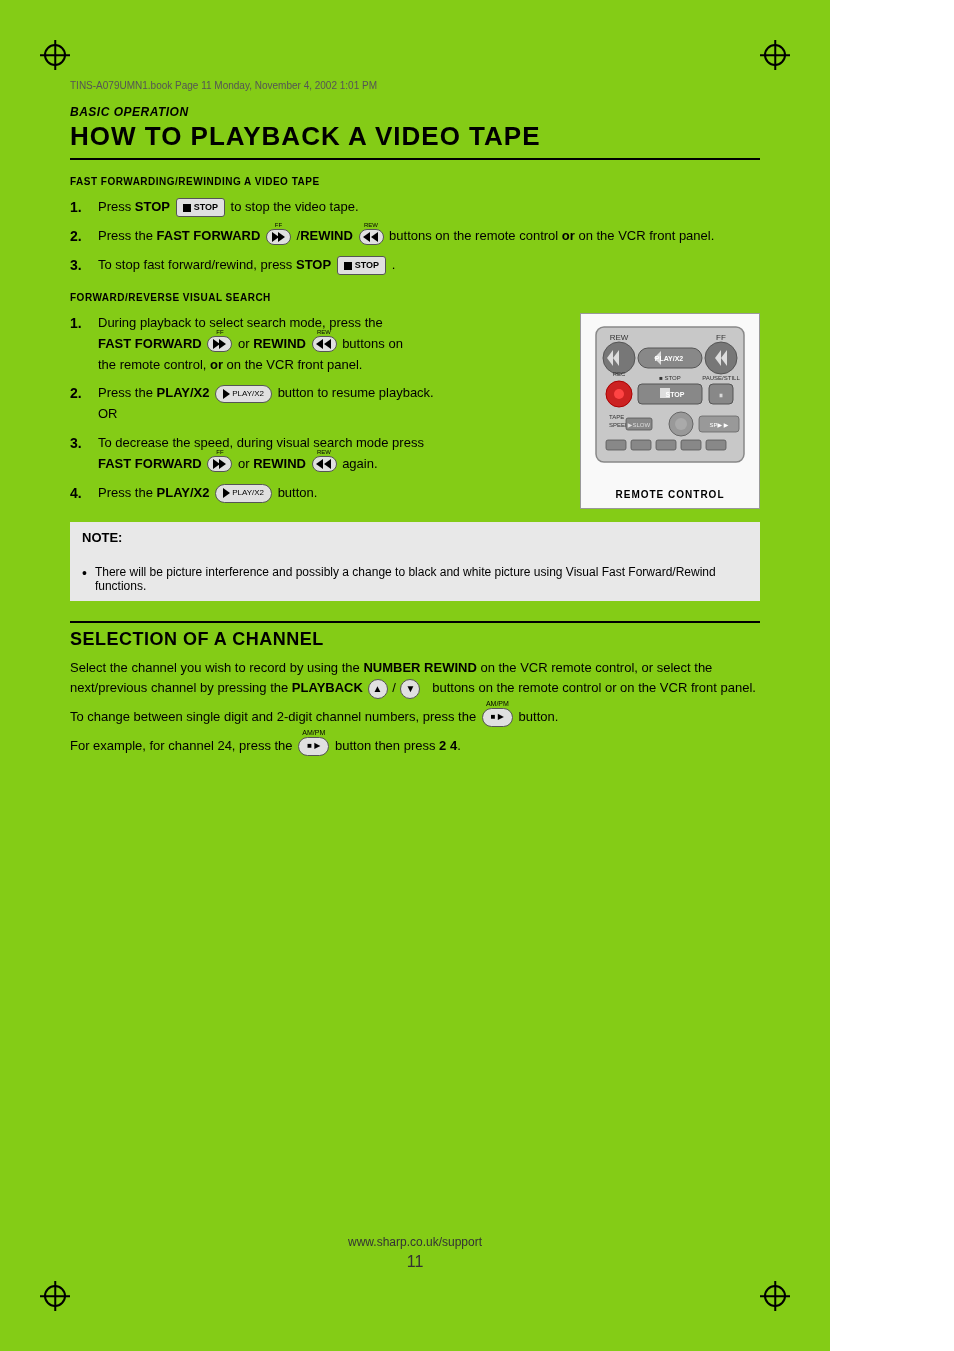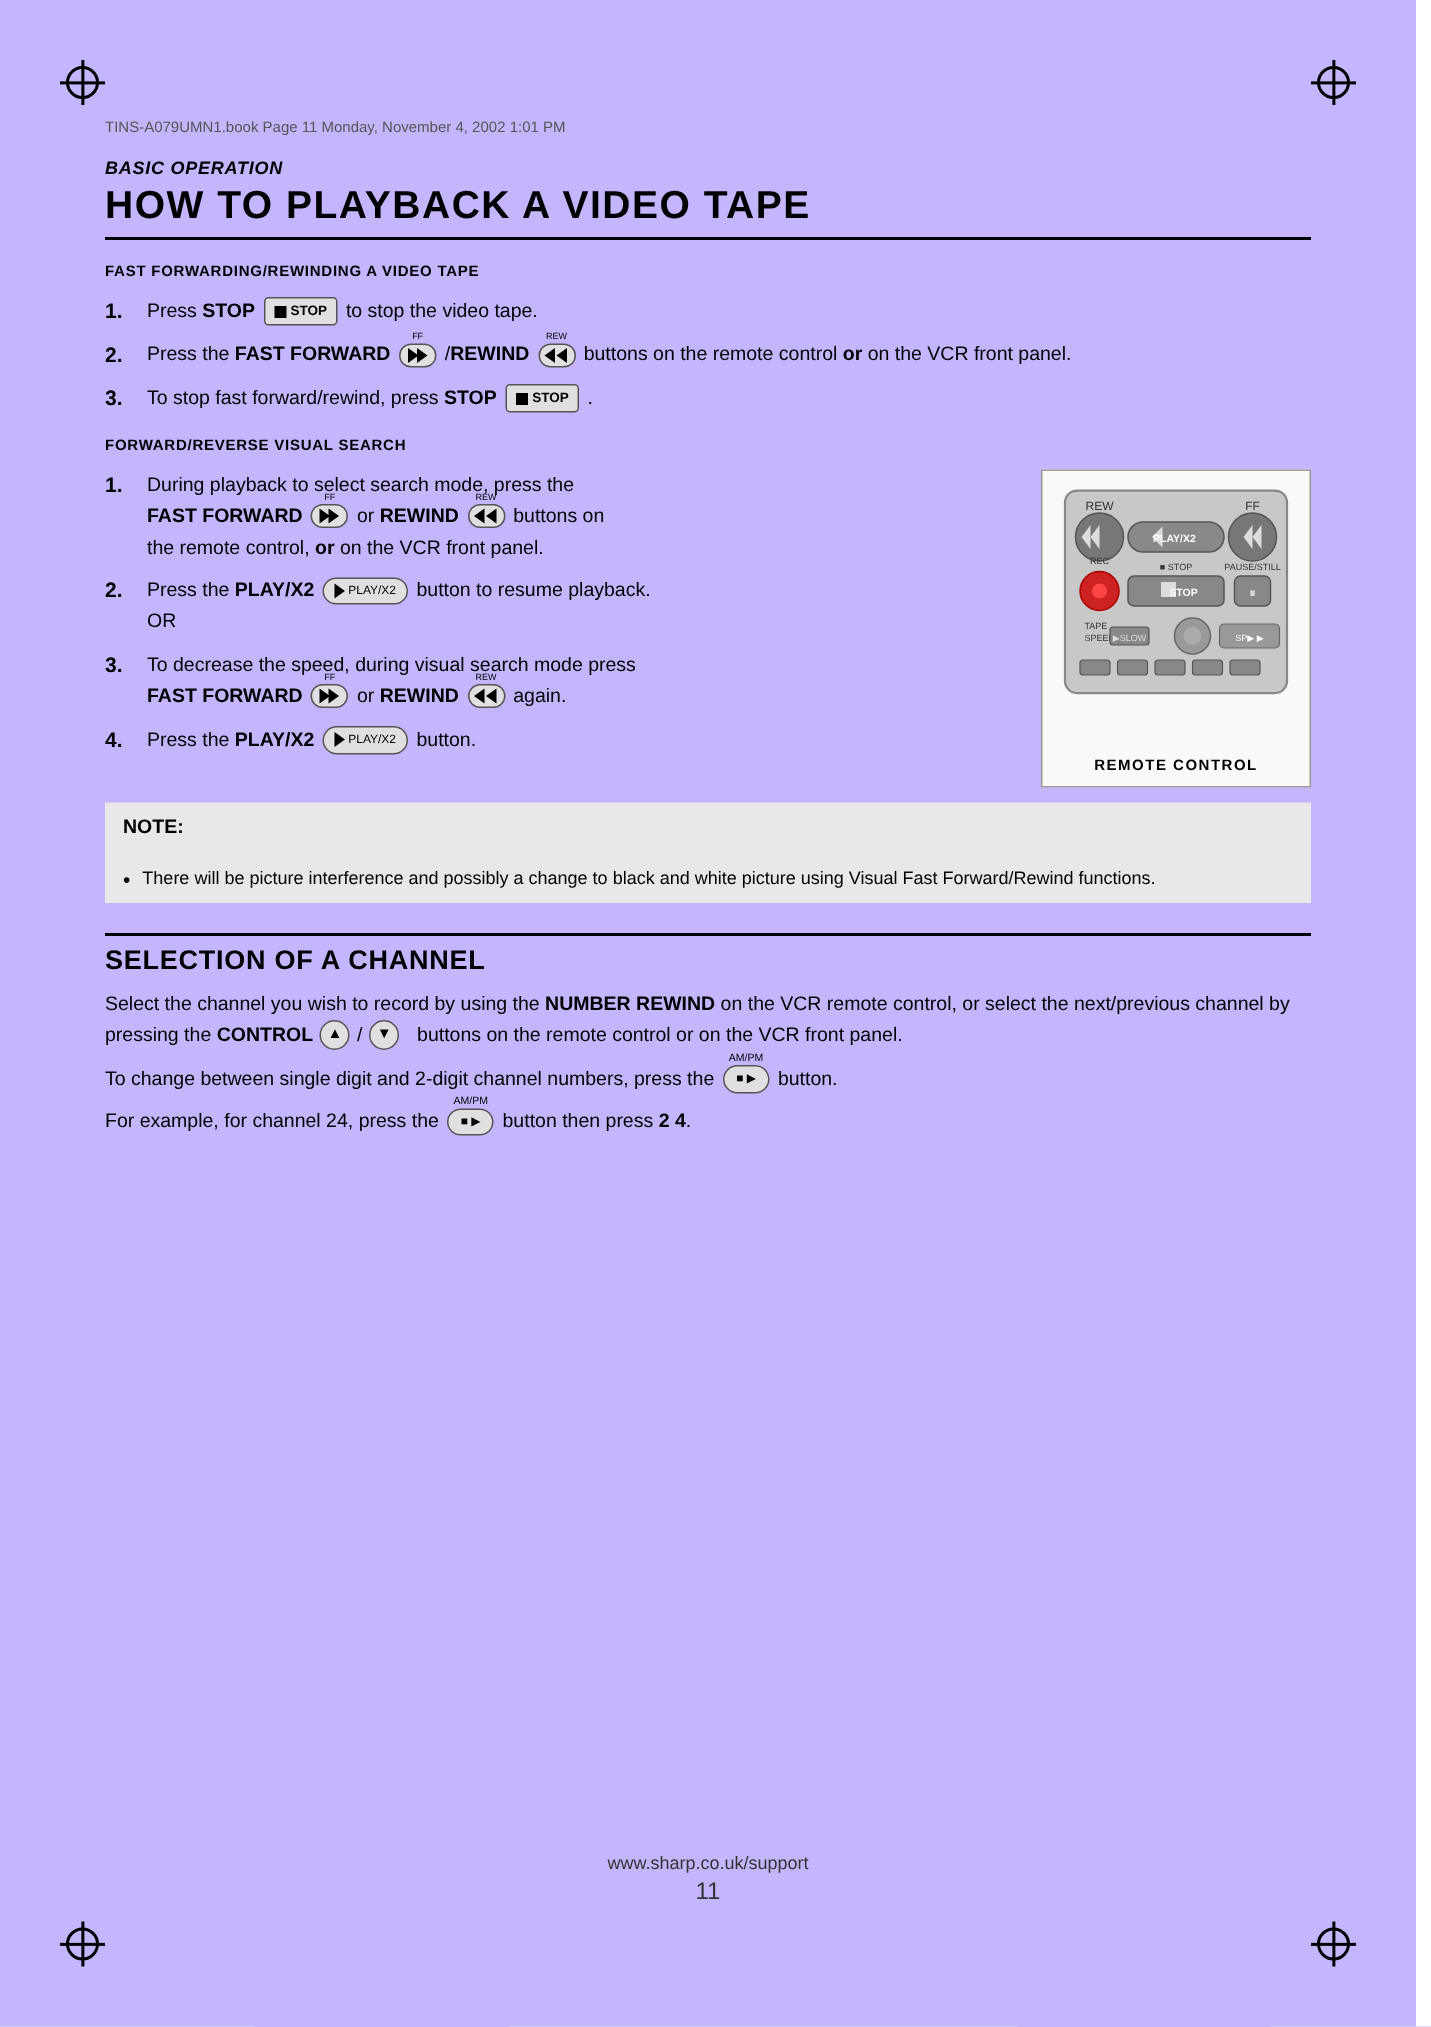--- a/index.html
+++ b/index.html
@@ -7,23 +7,23 @@
       width: 954px;
       min-height: 1351px;
       background: #fff;
       font-family: Arial, Helvetica, sans-serif;
       font-size: 13px;
       color: #000;
       position: relative;
     }
 
     .page-outer {
-      width: 944px;
+      width: 830px;
       min-height: 1351px;
-      background: #c4b5fd;
+      background: #84cc16;
       position: relative;
       padding: 0;
     }
 
     
     .reg-mark {
       position: absolute;
       width: 30px;
       height: 30px;
     }
@@ -359,21 +359,21 @@
       margin: 0 2px;
       position: relative;
       gap: 1px;
     }
 
     .remote-title-label {
       font-size: 10px;
       font-weight: 900;
       letter-spacing: 1px;
       text-align: center;
-      margin-top: 20px;
+      margin-top: 4px;
     }
 
   </style>
 </head>
 <body>
 
 <div class="page-outer">
 
   <div class="reg-mark reg-tl">
     <div class="reg-circle"></div>
@@ -585,21 +585,21 @@
       <div class="note-bullet">There will be picture interference and possibly a change to black and white picture using Visual Fast Forward/Rewind functions.</div>
     </div>
 
     <hr class="section-divider">
 
 
     <div class="sub-heading2">SELECTION OF A CHANNEL</div>
 
     <p class="body-text">
       Select the channel you wish to record by using the <strong>NUMBER REWIND</strong> on the VCR remote
-      control, or select the next/previous channel by pressing the <strong>CONTROL</strong>
+      control, or select the next/previous channel by pressing the <strong>PLAYBACK</strong>
       <span class="channel-arrow">▲</span>
       /
       <span class="channel-arrow">▼</span>
       &nbsp; buttons
       on the remote control or on the VCR front panel.
     </p>
 
     <p class="body-text">
       To change between single digit and 2-digit channel numbers, press the
       <span class="ampm-btn">

